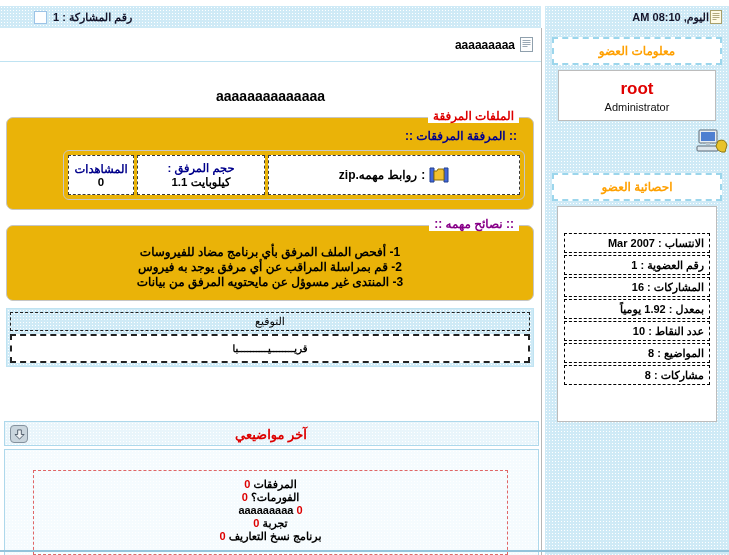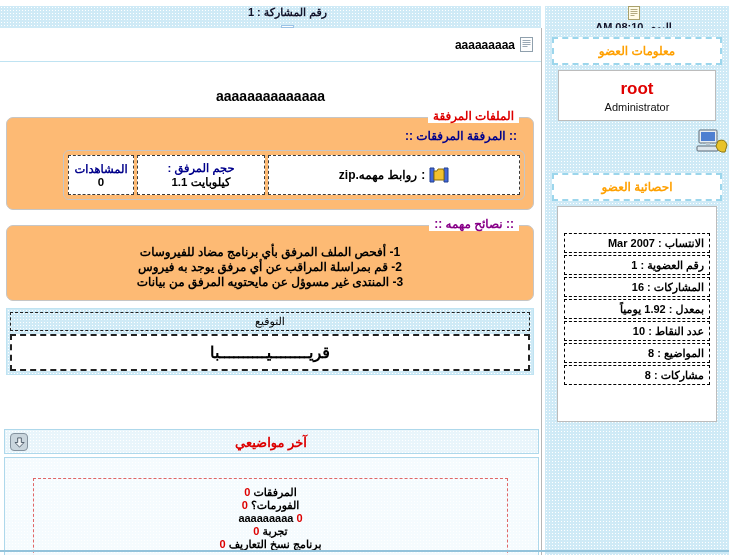--- a/index.html
+++ b/index.html
@@ -5,21 +5,20 @@
   html,body{margin:0;padding:0;background:#fff;}
   *{box-sizing:border-box;}
   .page{
     position:relative;width:729px;height:555px;overflow:hidden;background:#fff;
     font-family:"Liberation Sans",sans-serif;direction:rtl;color:#000;
   }
   .pattern{
     background-color:#cfeaf6;
     background-image:radial-gradient(#ffffff 26%, rgba(255,255,255,0) 27%);
     background-size:3px 3px;
-    flex-direction:column;
   }
   .pattern-light{
     background-color:#e9f5fb;
     background-image:radial-gradient(#ffffff 30%, rgba(255,255,255,0) 31%);
     background-size:3px 3px;
   }
   .pattern-lighter{
     background-color:#f5fbfe;
     background-image:radial-gradient(#ffffff 35%, rgba(255,255,255,0) 36%);
     background-size:3px 3px;
@@ -32,41 +31,41 @@
     font-size:11px;font-weight:bold;color:#14142a;}
   .checkbox{width:13px;height:13px;background:#fdfeff;border:1px solid #9cc3e6;display:inline-block;}
   
   .content{display:flex;height:527px;align-items:stretch;}
   .sidebar{width:184px;margin-left:3px;padding-top:9px;}
   .main{flex:1;background:#fff;border-right:1px solid #b6b6b6;}
   
   .title-row{height:34px;border-bottom:1px solid #bfe3f2;display:flex;align-items:center;
     padding-right:8px;gap:5px;font-size:12px;font-weight:bold;}
   .main-title{margin-top:26px;text-align:center;font-weight:bold;font-size:14px;}
-  .fset{position:relative;border:1px solid #c6c6c6;border-radius:7px;background:#fdba74;}
+  .fset{position:relative;border:1px solid #c6c6c6;border-radius:7px;background:#eab308;}
   .fset-legend{position:absolute;top:-9px;right:14px;background:#fff;padding:0 5px;
     font-weight:bold;font-size:12px;}
   .att-fset{margin:13px 7px 0 6px;padding:10px 8px 9px;}
   .att-legend{color:#dd0000;}
   .att-info{color:#00008b;font-weight:bold;font-size:12px;text-align:right;padding:1px 8px 7px 0;}
   .att-inner{border:1px solid #c6c6c6;border-radius:6px;margin-left:48px;padding:4px;
     display:flex;gap:3px;}
   .dash-box{border:1px dashed #3a3a3a;display:flex;flex-direction:column;align-items:center;
     justify-content:center;min-height:40px;font-weight:bold;font-size:11.5px;background:#fff;}
   .att-file{flex:1;flex-direction:row;gap:4px;font-size:12px;}
   .att-size{width:128px;}
   .att-views{width:66px;}
   .lbl-navy{color:#00008b;}
   .tips-fset{margin:15px 7px 0 6px;padding:19px 10px 10px;text-align:center;}
   .tips-legend{color:#880088;}
   .tip-line{font-weight:bold;font-size:12px;line-height:15px;}
   .sig-wrap{margin:7px 7px 0 6px;border:1px solid #bfe3f2;padding:3px;}
   .sig-label{border:1px dashed #222;text-align:center;font-size:11px;padding:2px 0;}
   .sig-body{border:2px dashed #222;background:#fff;margin-top:3px;text-align:center;
-    font-weight:bold;font-size:16px;padding:7px 0;}
+    font-weight:bold;font-size:10px;padding:7px 0;}
   
   .lt{margin:54px 2px 0 4px;}
   .lt-header{position:relative;border:1px solid #aed8eb;height:25px;}
   .lt-title{position:absolute;left:0;right:1px;top:5px;text-align:center;color:#dd0000;
     font-weight:bold;font-size:13px;}
   .dl-btn{position:absolute;left:5px;top:3px;width:18px;height:18px;border:1px solid #84929e;
     border-radius:4px;background:#c9d5dd;display:flex;align-items:center;justify-content:center;}
   .lt-box{border:1px solid #aed8eb;margin-top:3px;height:113px;}
   .lt-red{border:1px dashed #e06666;margin:20px 30px 0 28px;height:85px;padding-top:7px;}
   .topic-line{text-align:center;font-weight:bold;font-size:11px;line-height:13px;}

